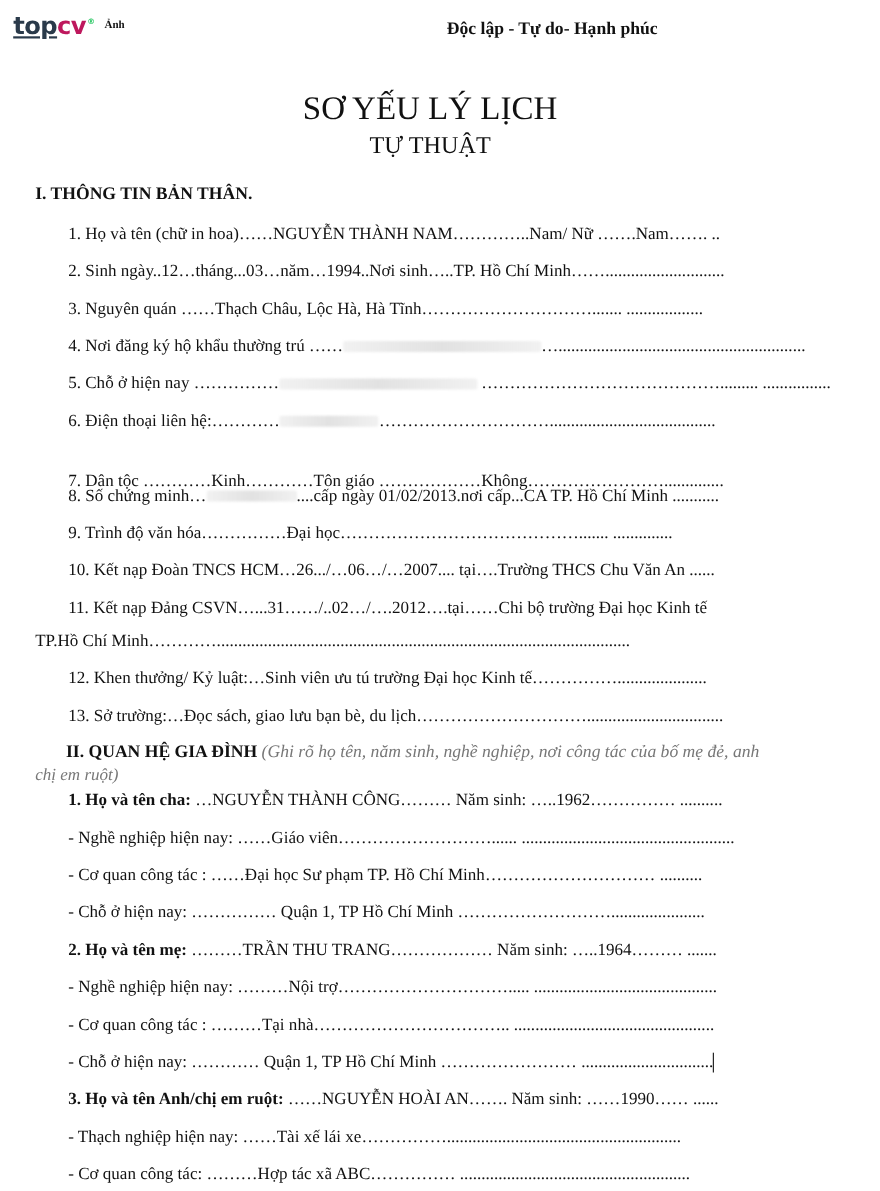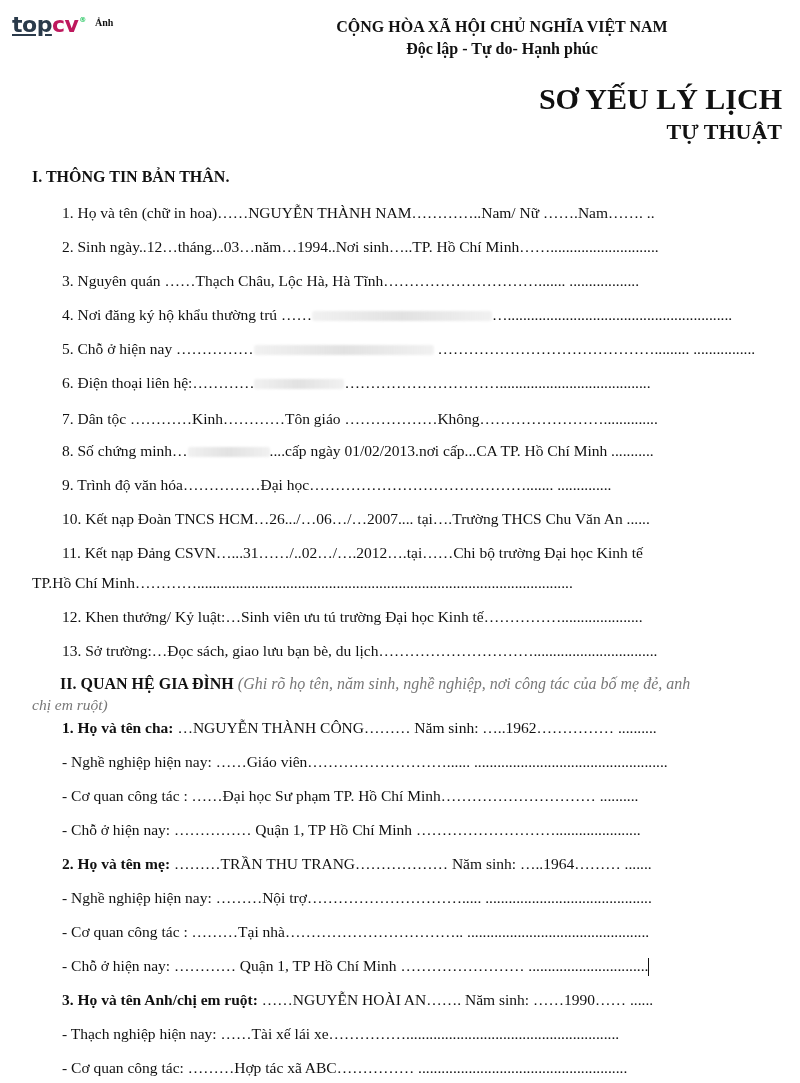--- a/index.html
+++ b/index.html
@@ -50,22 +50,22 @@
     text-align: center;
     font-weight: bold;
     font-size: 16px;
     line-height: 22px;
   }
   .nation div { white-space: nowrap; }
   .title {
     position: absolute;
     left: 0;
     width: 780px;
-    text-align: right;
-    font-weight: bold;
+    text-align: center;
+    font-weight: normal;
     white-space: nowrap;
   }
   .title.main { top: 82px; font-size: 30px; left: 0; width: 782px; }
   .title.sub { top: 119px; font-size: 22px; left: 0; width: 782px; }
 
   .line {
     position: absolute;
     font-size: 15.5px;
     white-space: nowrap;
     line-height: 20px;
@@ -111,21 +111,20 @@
 </style>
 </head>
 <body>
 
 <div class="logo">
   <span class="top">top</span><span class="cv">cv</span><span class="reg">®</span>
 </div>
 <div class="photo-label">Ảnh</div>
 
 <div class="nation">
-  <div>CỘNG HÒA XÃ HỘI CHỦ NGHĨA VIỆT NAM</div>
   <div>Độc lập - Tự do- Hạnh phúc</div>
 </div>
 
 <div class="title main">SƠ YẾU LÝ LỊCH</div>
 <div class="title sub">TỰ THUẬT</div>
 
 <div class="section" style="top:168px;">I. THÔNG TIN BẢN THÂN.</div>
 
 <div class="line" style="left:62px; top:203px;">1. Họ và tên (chữ in hoa)……NGUYỄN THÀNH NAM…………..Nam/ Nữ …….Nam……. ..</div>
 <div class="line" style="left:62px; top:237px;">2. Sinh ngày..12…tháng...03…năm…1994..Nơi sinh…..TP. Hồ Chí Minh……............................</div>
@@ -133,21 +132,21 @@
 
 <div class="line" style="left:62px; top:305px;">
   <span>4. Nơi đăng ký hộ khẩu thường trú ……</span><span class="blur" style="width:180px;"></span><span>…..........................................................</span>
 </div>
 <div class="line" style="left:62px; top:339px;">
   <span>5. Chỗ ở hiện nay ……………</span><span class="blur" style="width:180px;"></span><span> ……………………………………......... ................</span>
 </div>
 <div class="line" style="left:62px; top:373px;">
   <span>6. Điện thoại liên hệ:…………</span><span class="blur" style="width:90px;"></span><span>………………………….......................................</span>
 </div>
-<div class="line" style="left:62px; top:409px;">7. Dân tộc …………Kinh…………Tôn giáo ………………Không……………………..............</div>
+<div class="line" style="left:62px; top:428px;">7. Dân tộc …………Kinh…………Tôn giáo ………………Không……………………..............</div>
 <div class="line" style="left:62px; top:441px;">
   <span>8. Số chứng minh…</span><span class="blur" style="width:82px;"></span><span>....cấp ngày 01/02/2013.nơi cấp...CA TP. Hồ Chí Minh ...........</span>
 </div>
 <div class="line" style="left:62px; top:475px;">9. Trình độ văn hóa……………Đại học……………………………………....... ..............</div>
 <div class="line" style="left:62px; top:509px;">10. Kết nạp Đoàn TNCS HCM…26.../…06…/…2007.... tại….Trường THCS Chu Văn An ......</div>
 <div class="line" style="left:62px; top:543px;">11. Kết nạp Đảng CSVN…...31……/..02…/….2012….tại……Chi bộ trường Đại học Kinh tế</div>
 <div class="line" style="left:32px; top:573px;">TP.Hồ Chí Minh………….................................................................................................</div>
 <div class="line" style="left:62px; top:607px;">12. Khen thưởng/ Kỷ luật:…Sinh viên ưu tú trường Đại học Kinh tế…………….....................</div>
 <div class="line" style="left:62px; top:641px;">13. Sở trường:…Đọc sách, giao lưu bạn bè, du lịch…………………………................................</div>
 

